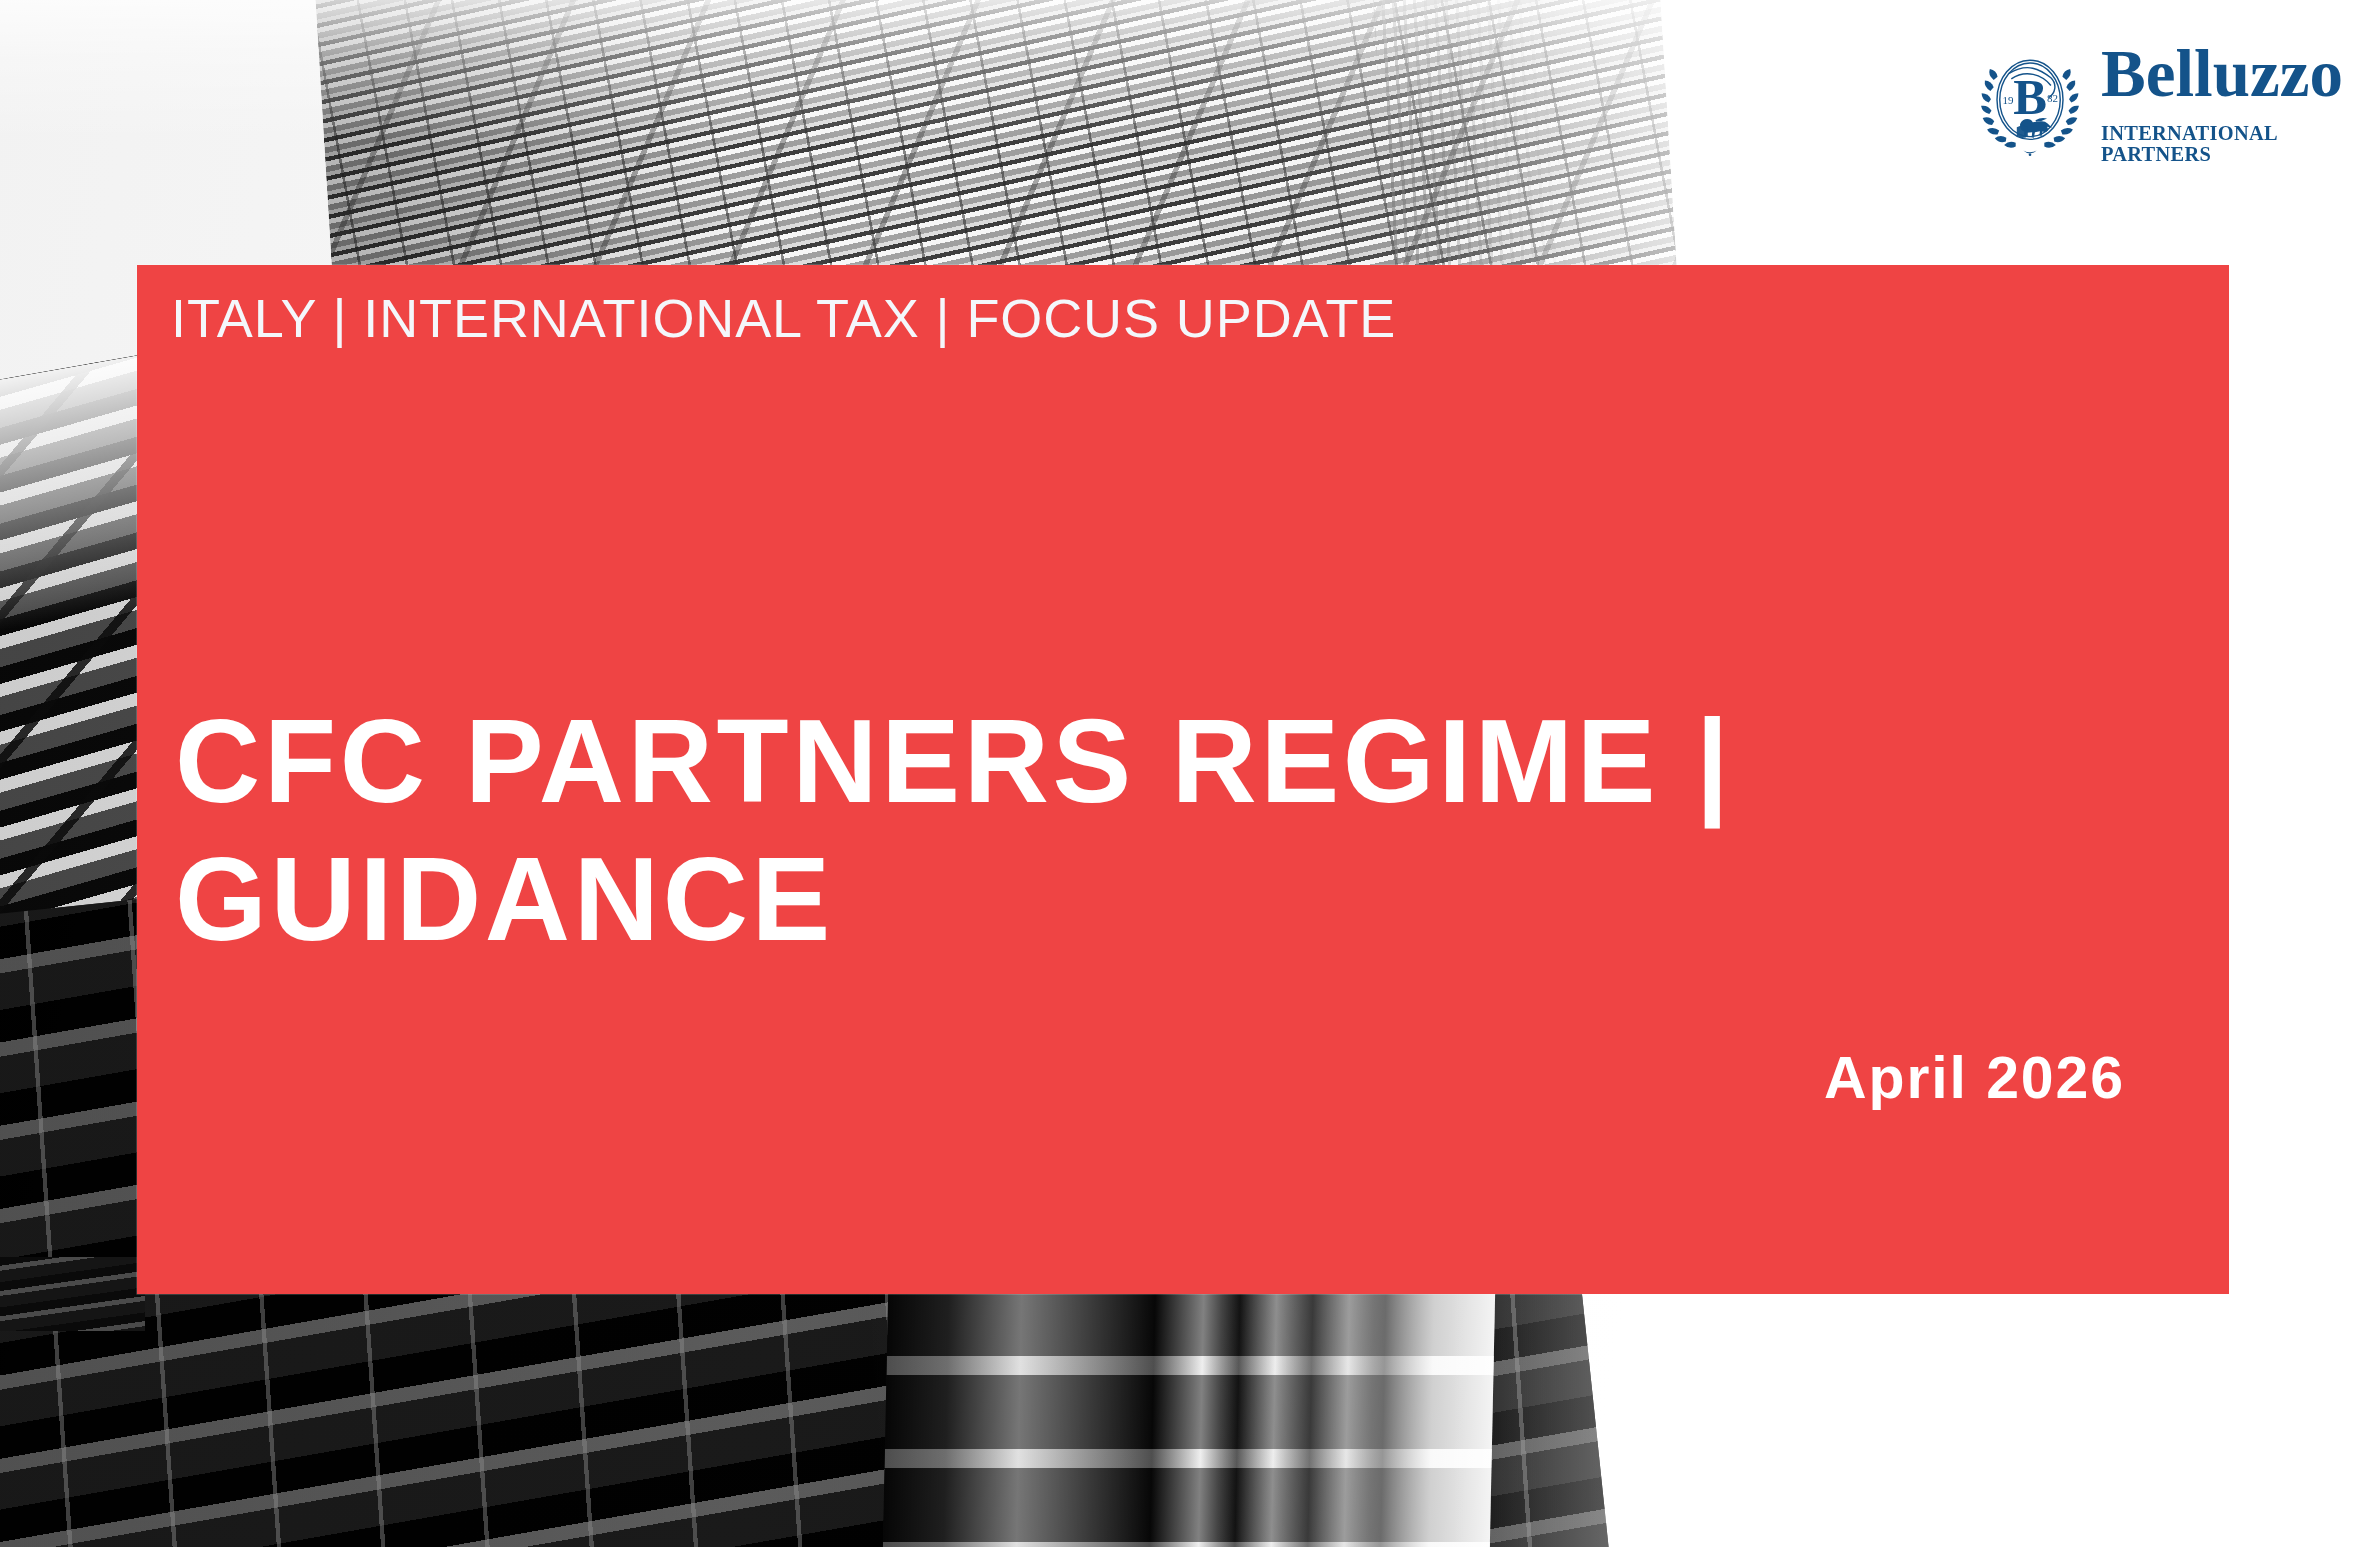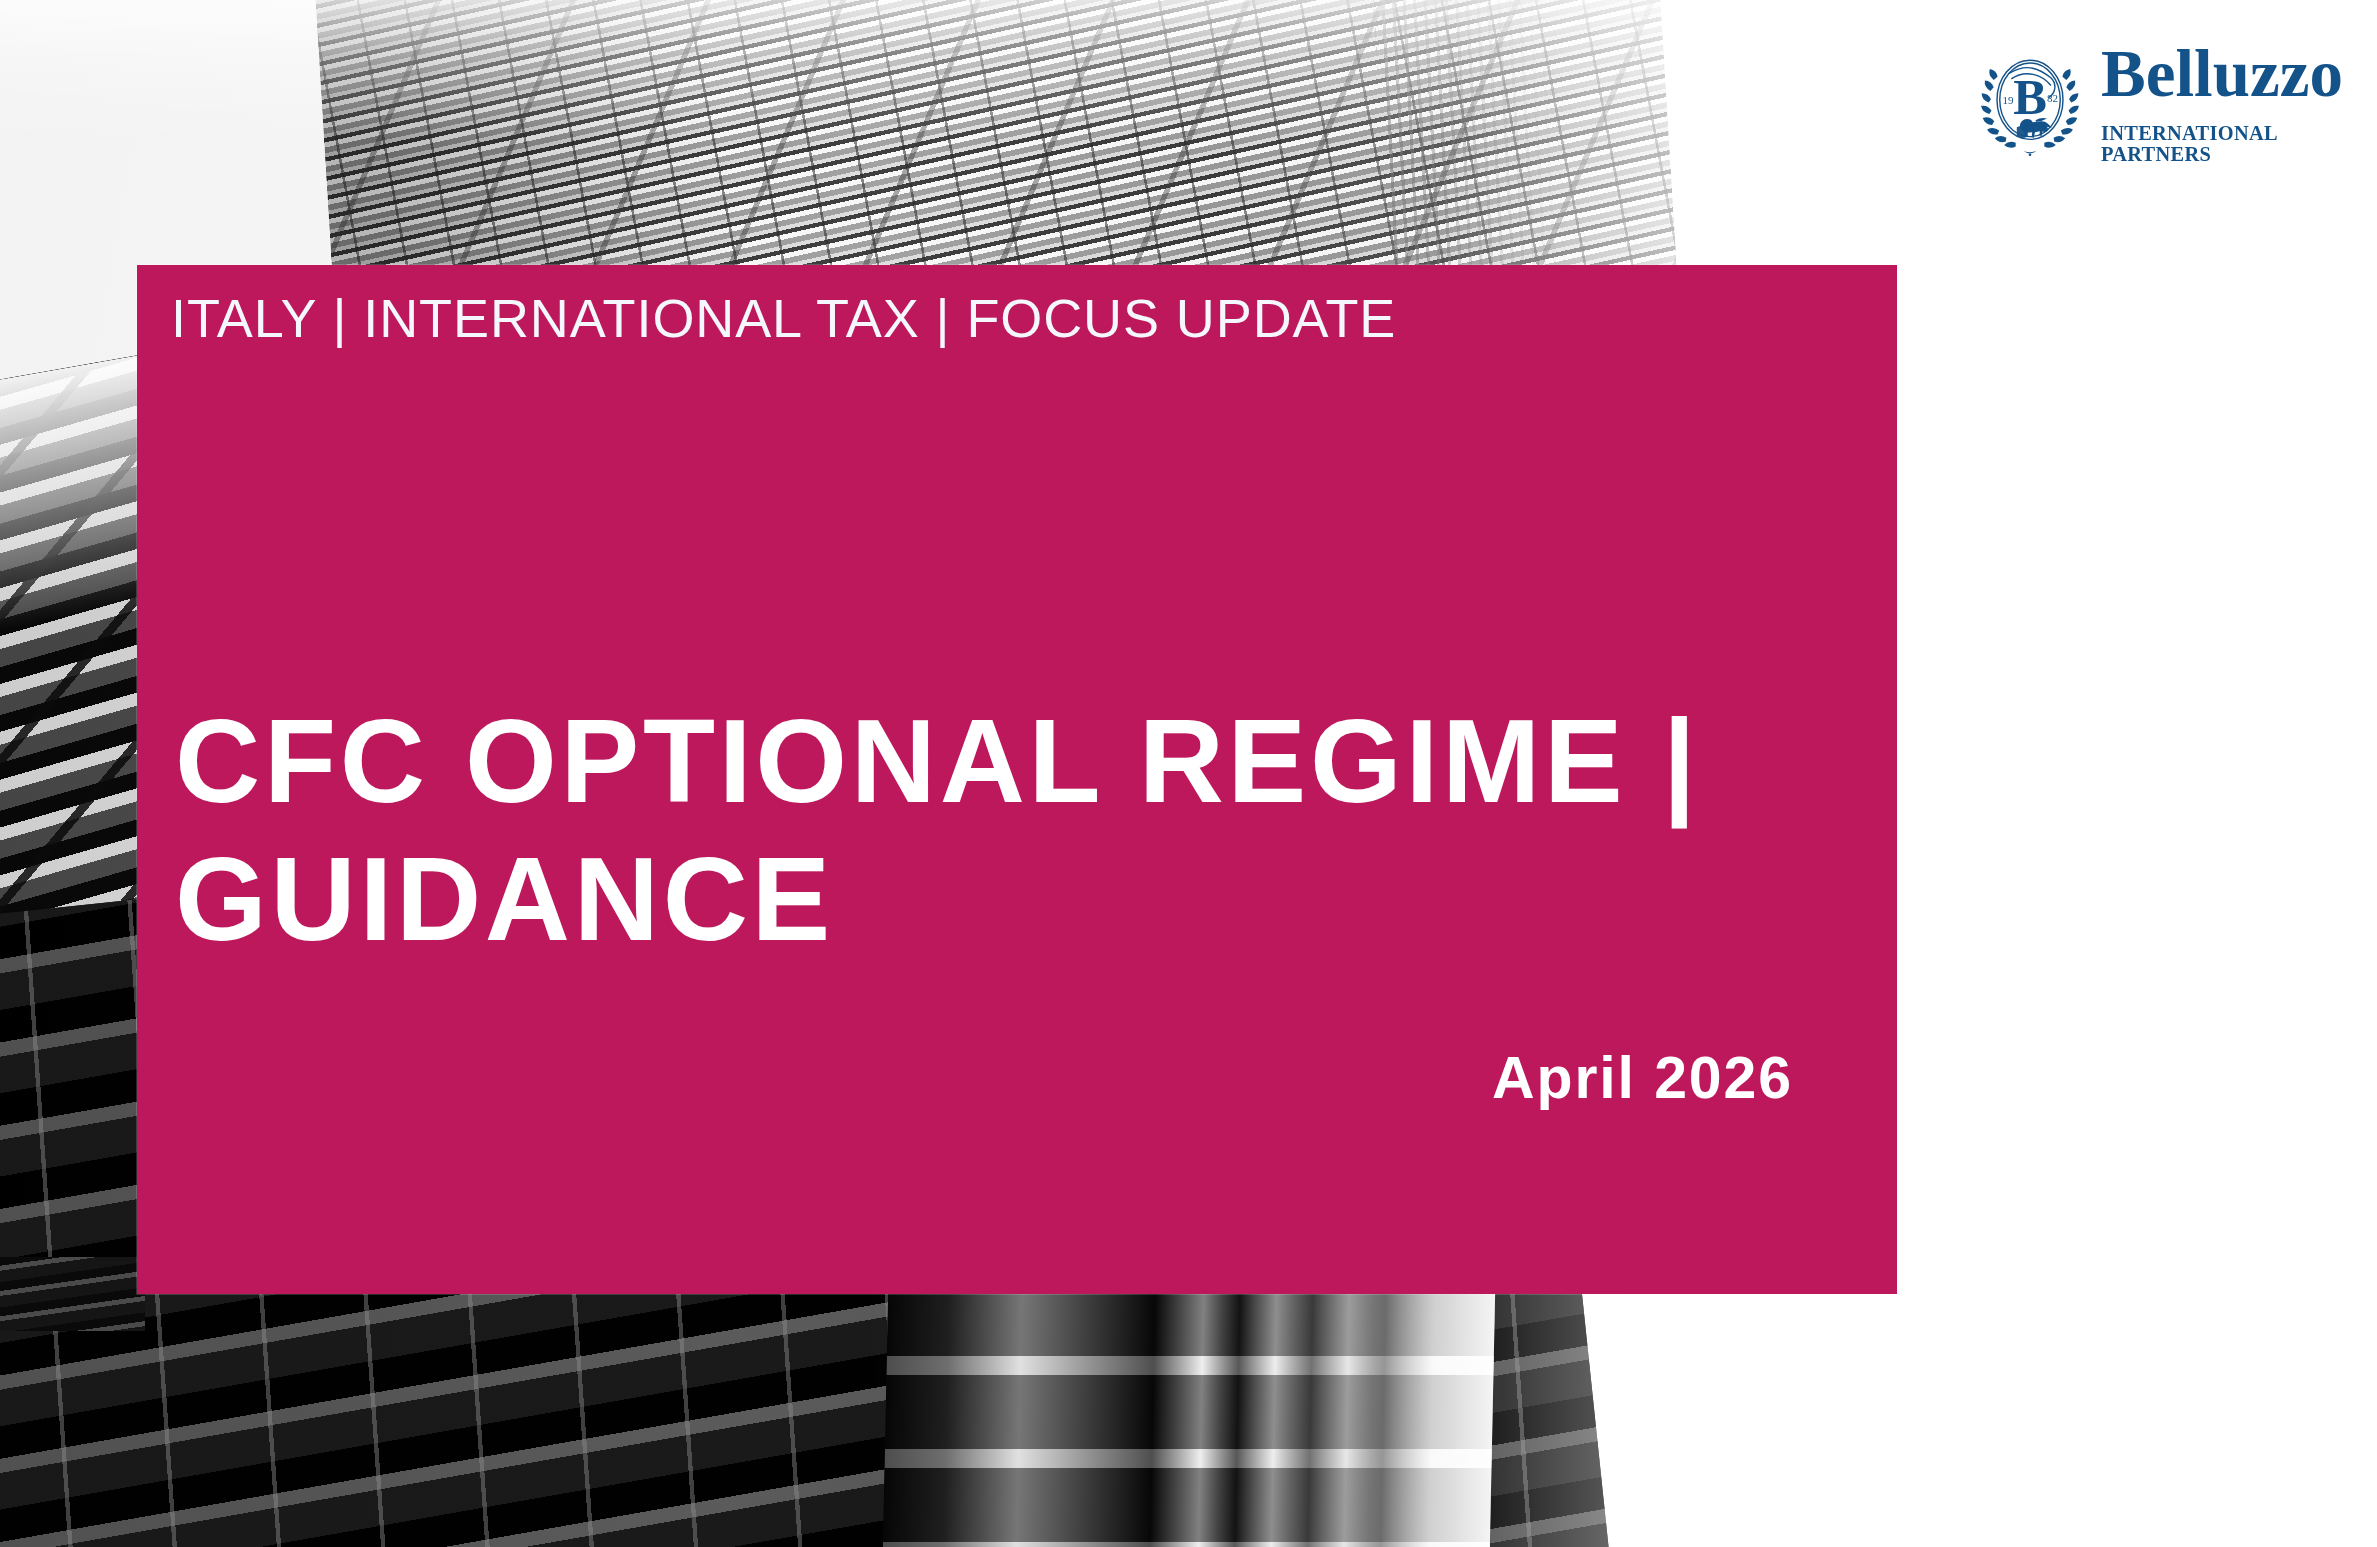--- a/index.html
+++ b/index.html
@@ -191,22 +191,22 @@
   }
   .veil-top{
     position:absolute;left:0;top:0;width:2377px;height:142px;
     background:linear-gradient(to top,rgba(255,255,255,0) 0%,rgba(255,255,255,.35) 60%,rgba(255,255,255,.75) 100%);
   }
 
   
   #panel{
     position:absolute;
     left:137px;top:265px;
-    width:1760px;height:1029px;
-    background:#be185d;
+    width:2092px;height:1029px;
+    background:#ef4444;
     box-shadow:0 0 0 0.6px rgba(255,255,255,.28);
   }
   .eyebrow{
     position:absolute;left:34px;top:21.7px;
     color:#f4f7fb;
     font-size:54px;
     font-weight:400;
     letter-spacing:0.9px;
     white-space:nowrap;
   }
@@ -281,21 +281,21 @@
     </div>
 
     <div class="sliver"></div>
 
     <div class="veil-right"></div>
     <div class="veil-top"></div>
   </div>
 
   <div id="panel">
     <div class="eyebrow">ITALY | INTERNATIONAL TAX | FOCUS UPDATE</div>
-    <div class="title">CFC OPTIONAL REGIME |
+    <div class="title">CFC PARTNERS REGIME |
 GUIDANCE</div>
     <div class="date">April 2026</div>
   </div>
 
   <div id="logo">
     <svg class="crest" viewBox="0 0 200 200">
       <g fill="none" stroke="#14538a" stroke-width="2.6">
         <ellipse cx="100" cy="96" rx="60" ry="72"></ellipse>
         <ellipse cx="100" cy="96" rx="55" ry="67"></ellipse>
         <path d="M62 48 C95 28 118 40 138 56 C150 68 146 84 134 92"></path>

